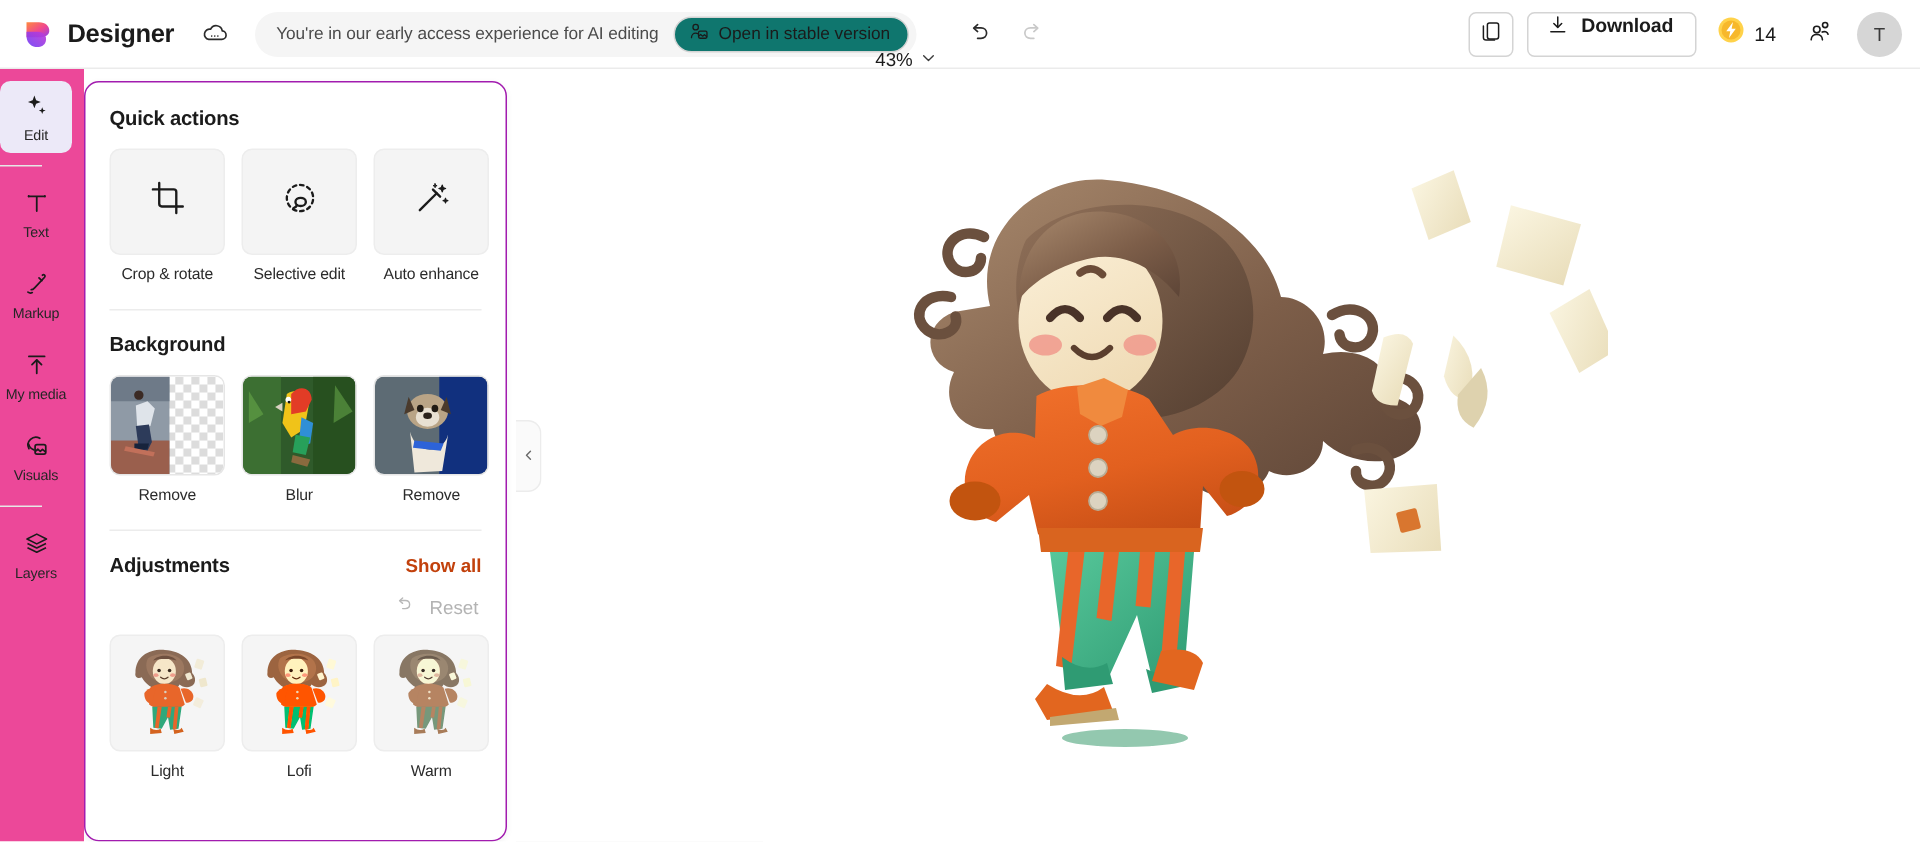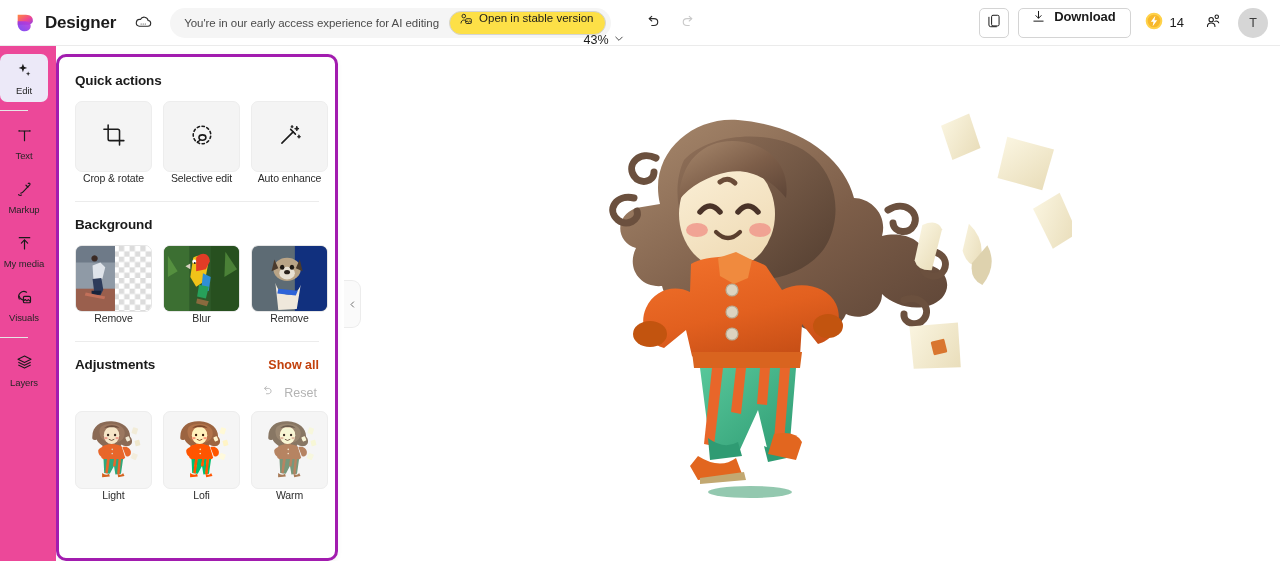--- a/index.html
+++ b/index.html
@@ -32,22 +32,22 @@
   }
 
   .early-access {
     margin-left: 12px; height: 30px;
     display: flex; align-items: center;
     background: #f5f5f5; border-radius: 16px;
     padding: 0 5px 0 14px; gap: 10px;
   }
   .early-access-text { font-size: 11.5px; color: #4b4b4b; white-space: nowrap; letter-spacing: -0.05px; }
   .stable-btn {
-    height: 24px; display: flex; gap: 6px;
-    background: #fde047; border: 1px solid #d4d4d4; border-radius: 13px;
+    height: 24px; display: flex; align-items: center; gap: 6px;
+    background: #0f766e; border: 1px solid #d4d4d4; border-radius: 13px;
     padding: 0 12px 0 9px; cursor: pointer; font-size: 11.5px; color: #1b1b1b;
     white-space: nowrap;
   }
 
   .header-center {
     position: absolute; left: 50%; top: 0; transform: translateX(-50%);
     height: 46px; display: flex; align-items: center; gap: 4px;
   }
   .zoom-ctl {
     display: flex; align-items: center; gap: 5px;
@@ -103,32 +103,32 @@
     width: 3px; height: 28px; border-radius: 2px; background: #4b53d4;
   }
   .rail-label { font-size: 9.5px; line-height: 1; color: #262626; letter-spacing: -0.1px; }
   .rail-sep { width: 28px; height: 1px; background: #e6e6e6; margin: 2px 0 8px; }
 
   
   .panel-wrap { width: 288px; flex: 0 0 288px; padding: 8px 0 0 0; position: relative; z-index: 15; }
   .panel {
     width: 282px; height: 100%;
     background: #ffffff;
-    border: 3px solid #a21caf;
+    border: 1px solid #a21caf;
     border-radius: 10px;
     box-shadow: 0 1.5px 5px rgba(0,0,0,0.055);
     padding: 16px 16px 0 16px;
     overflow: hidden;
   }
   .panel-section-title { font-size: 13.5px; font-weight: 700; color: #1b1b1b; letter-spacing: -0.15px; }
   .section-head { display: flex; align-items: center; justify-content: space-between; }
   .link-purple { font-size: 12.5px; font-weight: 600; color: #c2410c; cursor: pointer; }
 
   .tile-row { display: flex; gap: 11px; margin-top: 13px; }
-  .tile { width: 97px; display: flex; flex-direction: column; align-items: center; cursor: pointer; }
+  .tile { width: 97px; display: flex; flex-direction: column; align-items: center; gap: 7px; cursor: pointer; }
   .tile-box {
     width: 77px; height: 71px; border-radius: 7px;
     background: #f4f4f4; border: 1px solid #ededed;
     display: flex; align-items: center; justify-content: center;
   }
   .tile-label { font-size: 10.5px; color: #2b2b2b; text-align: center; letter-spacing: -0.1px; }
 
   .thumb-box {
     width: 77px; height: 67px; border-radius: 7px; overflow: hidden;
     border: 1px solid #e6e6e6; position: relative;

